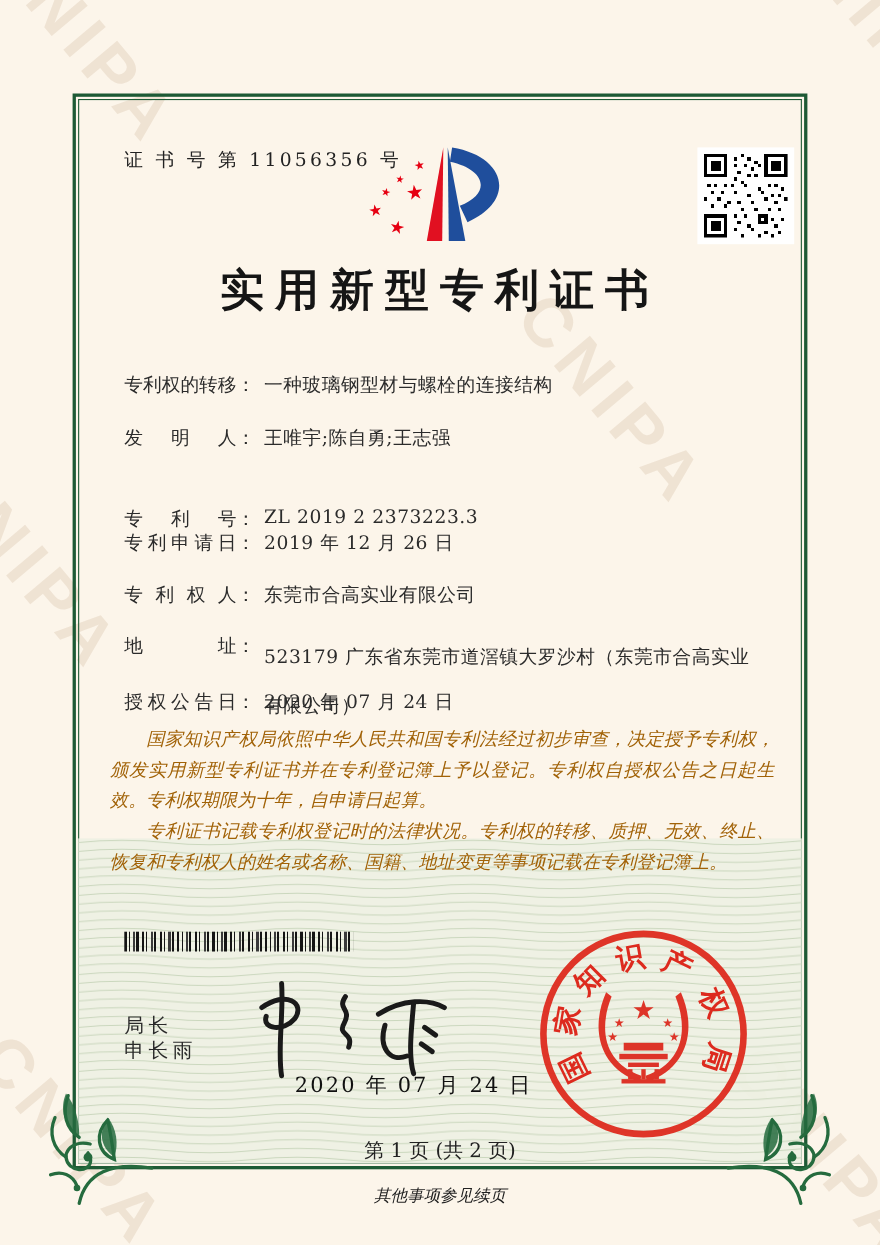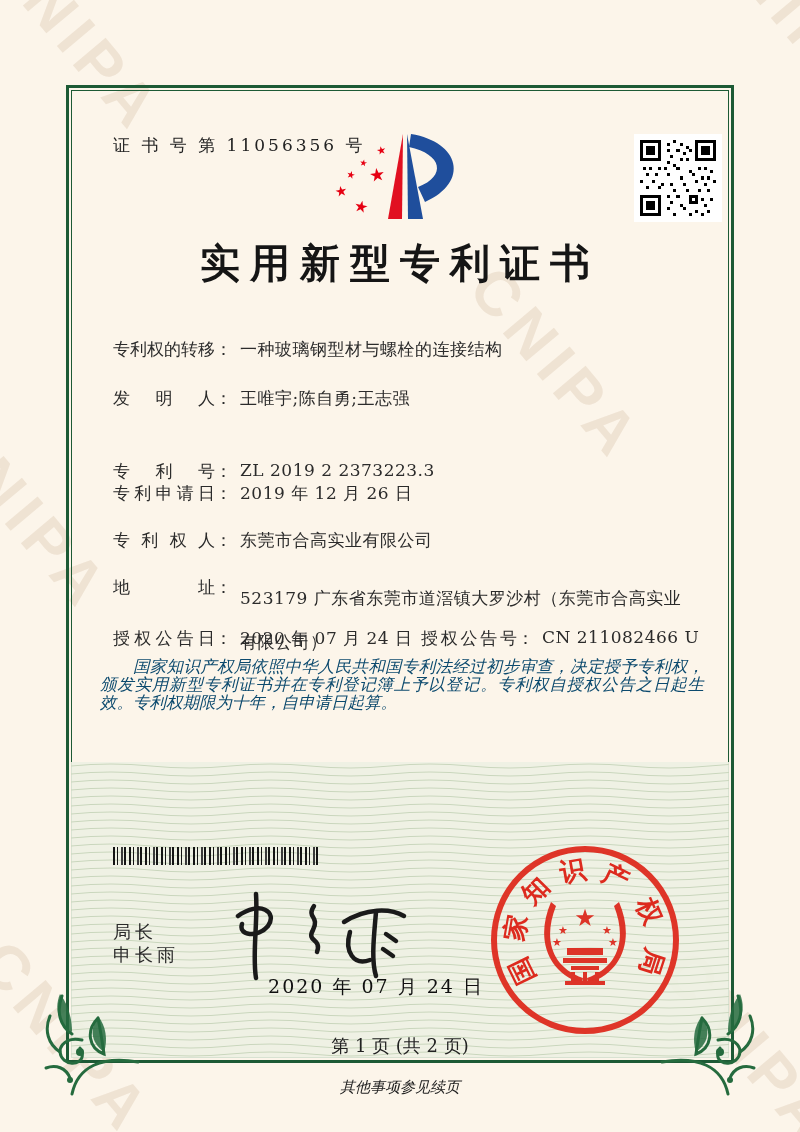--- a/index.html
+++ b/index.html
@@ -55,22 +55,22 @@
     text-align:justify;text-align-last:justify;
   }
   .f-colon{display:inline-block;vertical-align:top;margin-right:8px;}
   .f-value{display:inline-block;vertical-align:top;letter-spacing:0.5px;}
   .f-value.wrap{width:452px;line-height:44px;}
   .pair2{position:absolute;left:308px;top:0;white-space:nowrap;}
   .pair2 .f-label{width:96px;}
   
   .body-text{
     position:absolute;left:100px;top:658px;width:604px;
-    font-size:16.5px;line-height:18px;text-align:justify;
-    font-style:italic;color:#0c4a6e;
+    font-size:16.5px;line-height:28px;text-align:justify;
+    font-style:italic;color:#a16207;
   }
   .body-text p{margin:0;text-indent:2em;}
   
   .barcode{
     position:absolute;left:113px;top:847px;width:208px;height:18px;
     background:repeating-linear-gradient(90deg,
       #141414 0 2px,rgba(0,0,0,0) 2px 4px,
       #141414 4px 5px,rgba(0,0,0,0) 5px 8px,
       #3a3a3a 8px 10px,rgba(0,0,0,0) 10px 11px,
       #141414 11px 13px,rgba(0,0,0,0) 13px 16px);
@@ -267,27 +267,25 @@
     <span class="f-label">专利申请日</span><span class="f-colon">：</span><span class="f-value">2019 年 12 月 26 日</span>
   </div>
   <div class="field-row" style="top:529px;">
     <span class="f-label">专利权人</span><span class="f-colon">：</span><span class="f-value">东莞市合高实业有限公司</span>
   </div>
   <div class="field-row" style="top:576px;">
     <span class="f-label">地址</span><span class="f-colon">：</span><span class="f-value wrap">523179 广东省东莞市道滘镇大罗沙村（东莞市合高实业有限公司）</span>
   </div>
   <div class="field-row" style="top:627px;">
     <span class="f-label">授权公告日</span><span class="f-colon">：</span><span class="f-value">2020 年 07 月 24 日</span>
-    <span class="pair2">
-      <span class="f-label">授权公告号</span><span class="f-colon">：</span><span class="f-value">CN 211082466 U</span>
-    </span>
   </div>
 
   <div class="body-text">
     <p>国家知识产权局依照中华人民共和国专利法经过初步审查，决定授予专利权，颁发实用新型专利证书并在专利登记簿上予以登记。专利权自授权公告之日起生效。专利权期限为十年，自申请日起算。</p>
+    <p>专利证书记载专利权登记时的法律状况。专利权的转移、质押、无效、终止、恢复和专利权人的姓名或名称、国籍、地址变更等事项记载在专利登记簿上。</p>
   </div>
 
   <div class="barcode"></div>
 
   <div class="signer-title">局长</div>
   <div class="signer-name">申长雨</div>
   <svg class="signature" viewBox="0 0 195 100">
     <g fill="none" stroke="#1a1a1a" stroke-width="4.5" stroke-linecap="round" stroke-linejoin="round">
       <path d="M30 8 C 32 36 26 68 30 92"></path>
       <path d="M12 30 C 34 14 52 26 42 40 C 32 52 12 50 16 38"></path>

